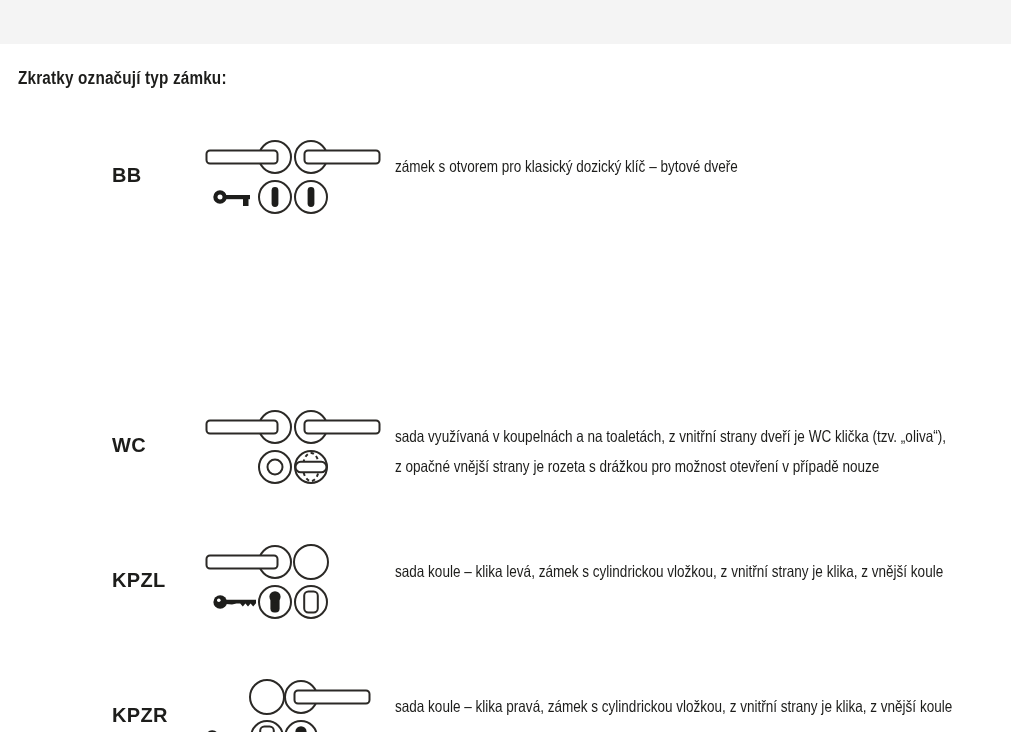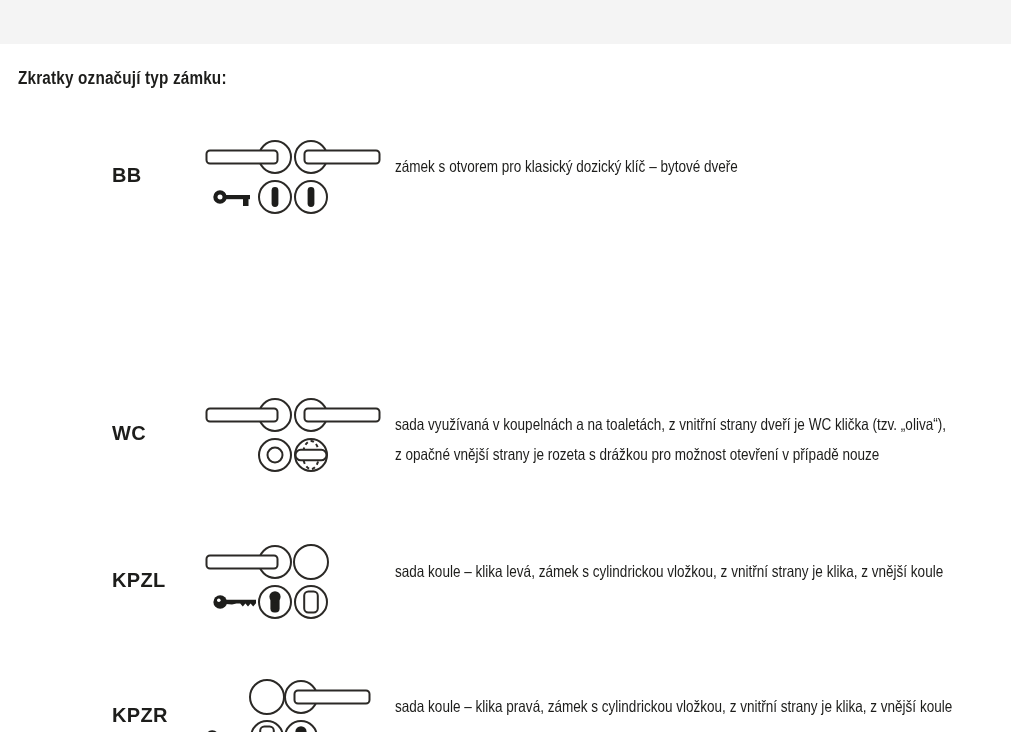--- a/index.html
+++ b/index.html
@@ -99,21 +99,21 @@
         <use href="#rosette-bb" x="86" y="38"></use>
       </svg>
     </div>
     <div class="desc">
       <div>zámek s otvorem pro klasický dozický klíč – bytové dveře</div>
       <div></div>
     </div>
   </div>
 
 
-  <div class="row" style="top:353px">
+  <div class="row" style="top:365px">
     <div class="code">WC</div>
     <div class="icons">
       <svg width="185" height="80" viewBox="0 0 185 80">
         <use href="#handle-left" x="0" y="0"></use>
         <use href="#handle-right" x="86" y="0"></use>
         <use href="#rosette-groove" x="50" y="38"></use>
         <use href="#rosette-oliva" x="86" y="38"></use>
       </svg>
     </div>
     <div class="desc">

